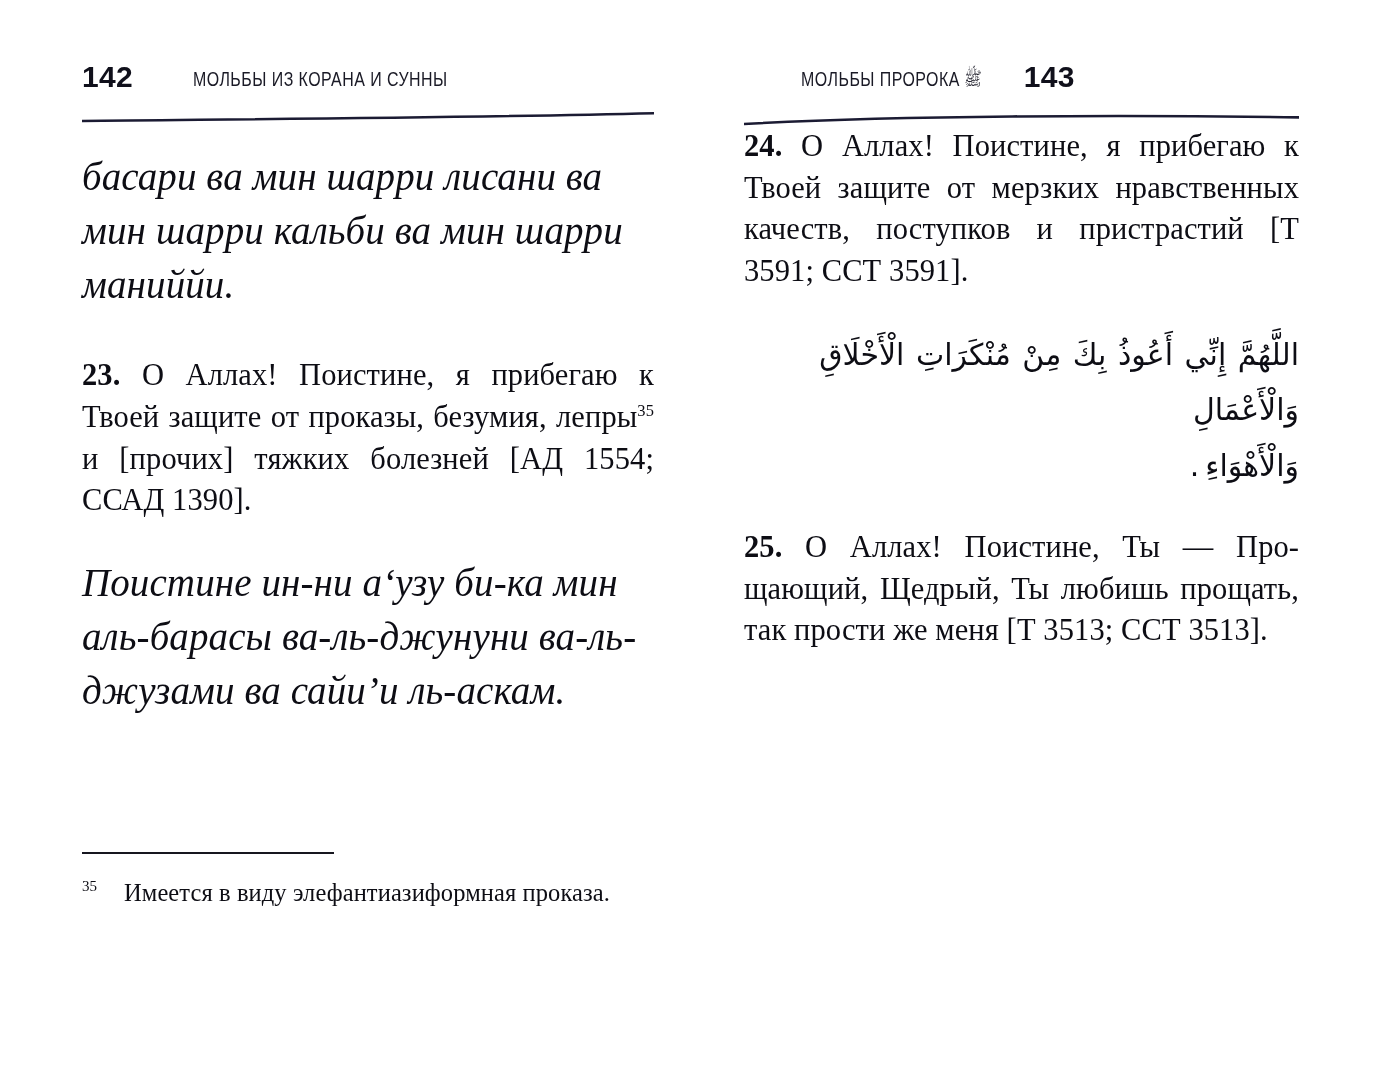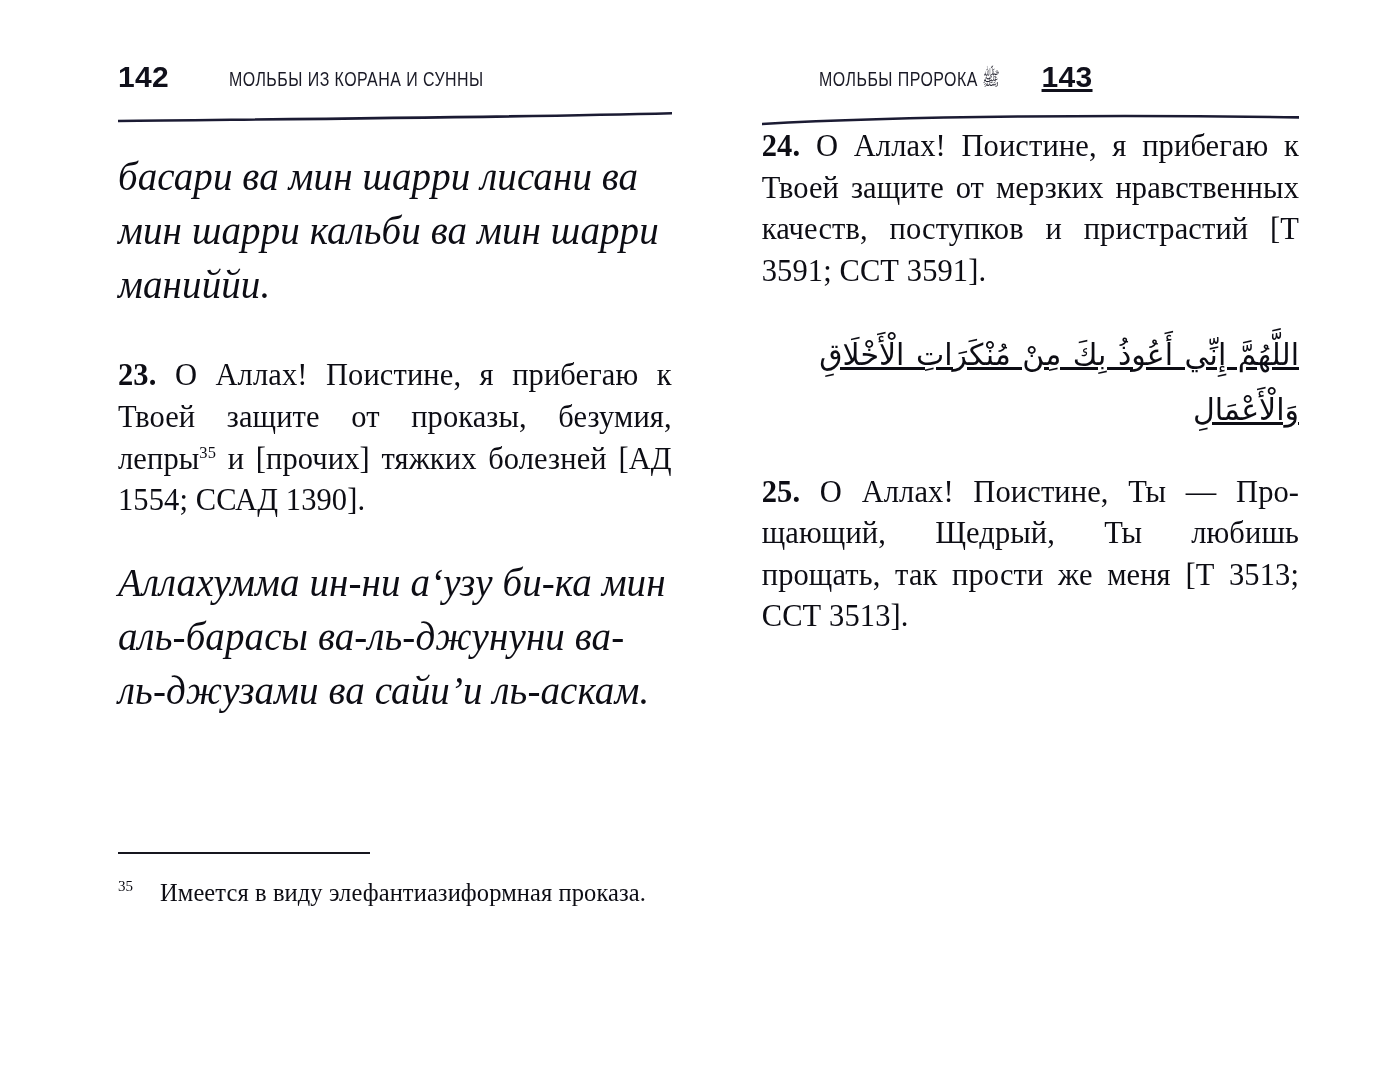--- a/index.html
+++ b/index.html
@@ -13,21 +13,20 @@
     position: relative;
     overflow: hidden;
     font-family: "Liberation Serif", "DejaVu Serif", serif;
     color: #0d0d14;
   }
 
   .spread {
     position: absolute;
     inset: 0;
     display: flex;
-    padding-left: 36px;
   }
 
   .page {
     position: relative;
     height: 100%;
     box-sizing: border-box;
   }
   .page-left  { width: 694px; padding: 0 40px 0 82px; }
   .page-right { width: 695px; padding: 0 90px 0 50px; }
 
@@ -65,21 +64,21 @@
   .runhead-left .runtitle  { margin-left: 60px; margin-top: 6px; }
   .runhead-right .runtitle { margin-right: 2px; margin-top: 6px; transform-origin: right center; }
 
   .salawat {
     font-size: 19px;
     padding-left: 6px;
     vertical-align: 1px;
     display: inline-block;
   }
 
-  .runhead-right .folio { margin-left: 40px; text-decoration: underline; }
+  .runhead-right .folio { margin-left: 40px; }
 
   
   .rule-wrap {
     position: absolute;
     left: 0; right: 0;
     bottom: -2px;
     height: 16px;
     pointer-events: none;
   }
   .rule-wrap svg { display: block; width: 100%; height: 16px; }
@@ -113,21 +112,20 @@
 
   .arabic {
     direction: rtl;
     text-align: right;
     font-family: "DejaVu Sans", "Liberation Sans", sans-serif;
     font-size: 30px;
     line-height: 1.85;
     margin-bottom: 30px;
     letter-spacing: 0;
     word-spacing: 2px;
-    text-decoration: underline;
   }
   .arabic .dot { padding-right: 6px; }
 
   
   .sp-top-lg { margin-top: 2px; }
   .gap-34 { margin-bottom: 34px; }
   .gap-44 { margin-bottom: 44px; }
 
   
   .footnote-zone {
@@ -187,21 +185,21 @@
 
     <div class="col">
 
       <p class="translit gap-44">басари ва мин шарри лисани ва мин шарри кальби ва мин шарри маниййи.</p>
 
       <p class="para gap-34">
         <span class="num">23.</span><span> О Аллах! Поистине, я прибе­гаю к Твоей защите от проказы, безумия, лепры</span><sup class="fnref">35</sup><span> и [прочих] тяж­ких болезней [АД 1554; ССАД 1390].</span>
       </p>
 
 
-      <p class="translit">Аллахумма ин-ни а‘узу би-ка мин аль-барасы ва-ль-джунуни ва-ль-джузами ва сайи’и ль-аскам.</p>
+      <p class="translit">Поистине ин-ни а‘узу би-ка мин аль-барасы ва-ль-джунуни ва-ль-джузами ва сайи’и ль-аскам.</p>
 
     </div>
 
     <div class="footnote-zone">
       <div class="fn-rule"></div>
       <div class="footnote">
         <span class="fn-marker">35</span>
         <span class="fn-text">Имеется в виду элефантиазиформная проказа.</span>
       </div>
     </div>
@@ -221,20 +219,23 @@
     </div>
 
     <div class="col sp-top-lg">
 
       <p class="para gap-34">
         <span class="num">24.</span><span> О Аллах! Поистине, я при­бегаю к Твоей защите от мерз­ких нравственных качеств, по­ступков и пристрастий [Т 3591; ССТ 3591].</span>
       </p>
 
       <div class="arabic gap-34">
         <div>اللَّهُمَّ إِنِّي أَعُوذُ بِكَ مِنْ مُنْكَرَاتِ الْأَخْلَاقِ وَالْأَعْمَالِ</div>
+        <div>
+          <span>وَالْأَهْوَاءِ</span><span class="dot">.</span>
+        </div>
       </div>
 
 
       <p class="para gap-34">
         <span class="num">25.</span><span> О Аллах! Поистине, Ты — Про­щающий, Щедрый, Ты любишь прощать, так прости же меня [Т 3513; ССТ 3513].</span>
       </p>
 
 
     </div>
 

